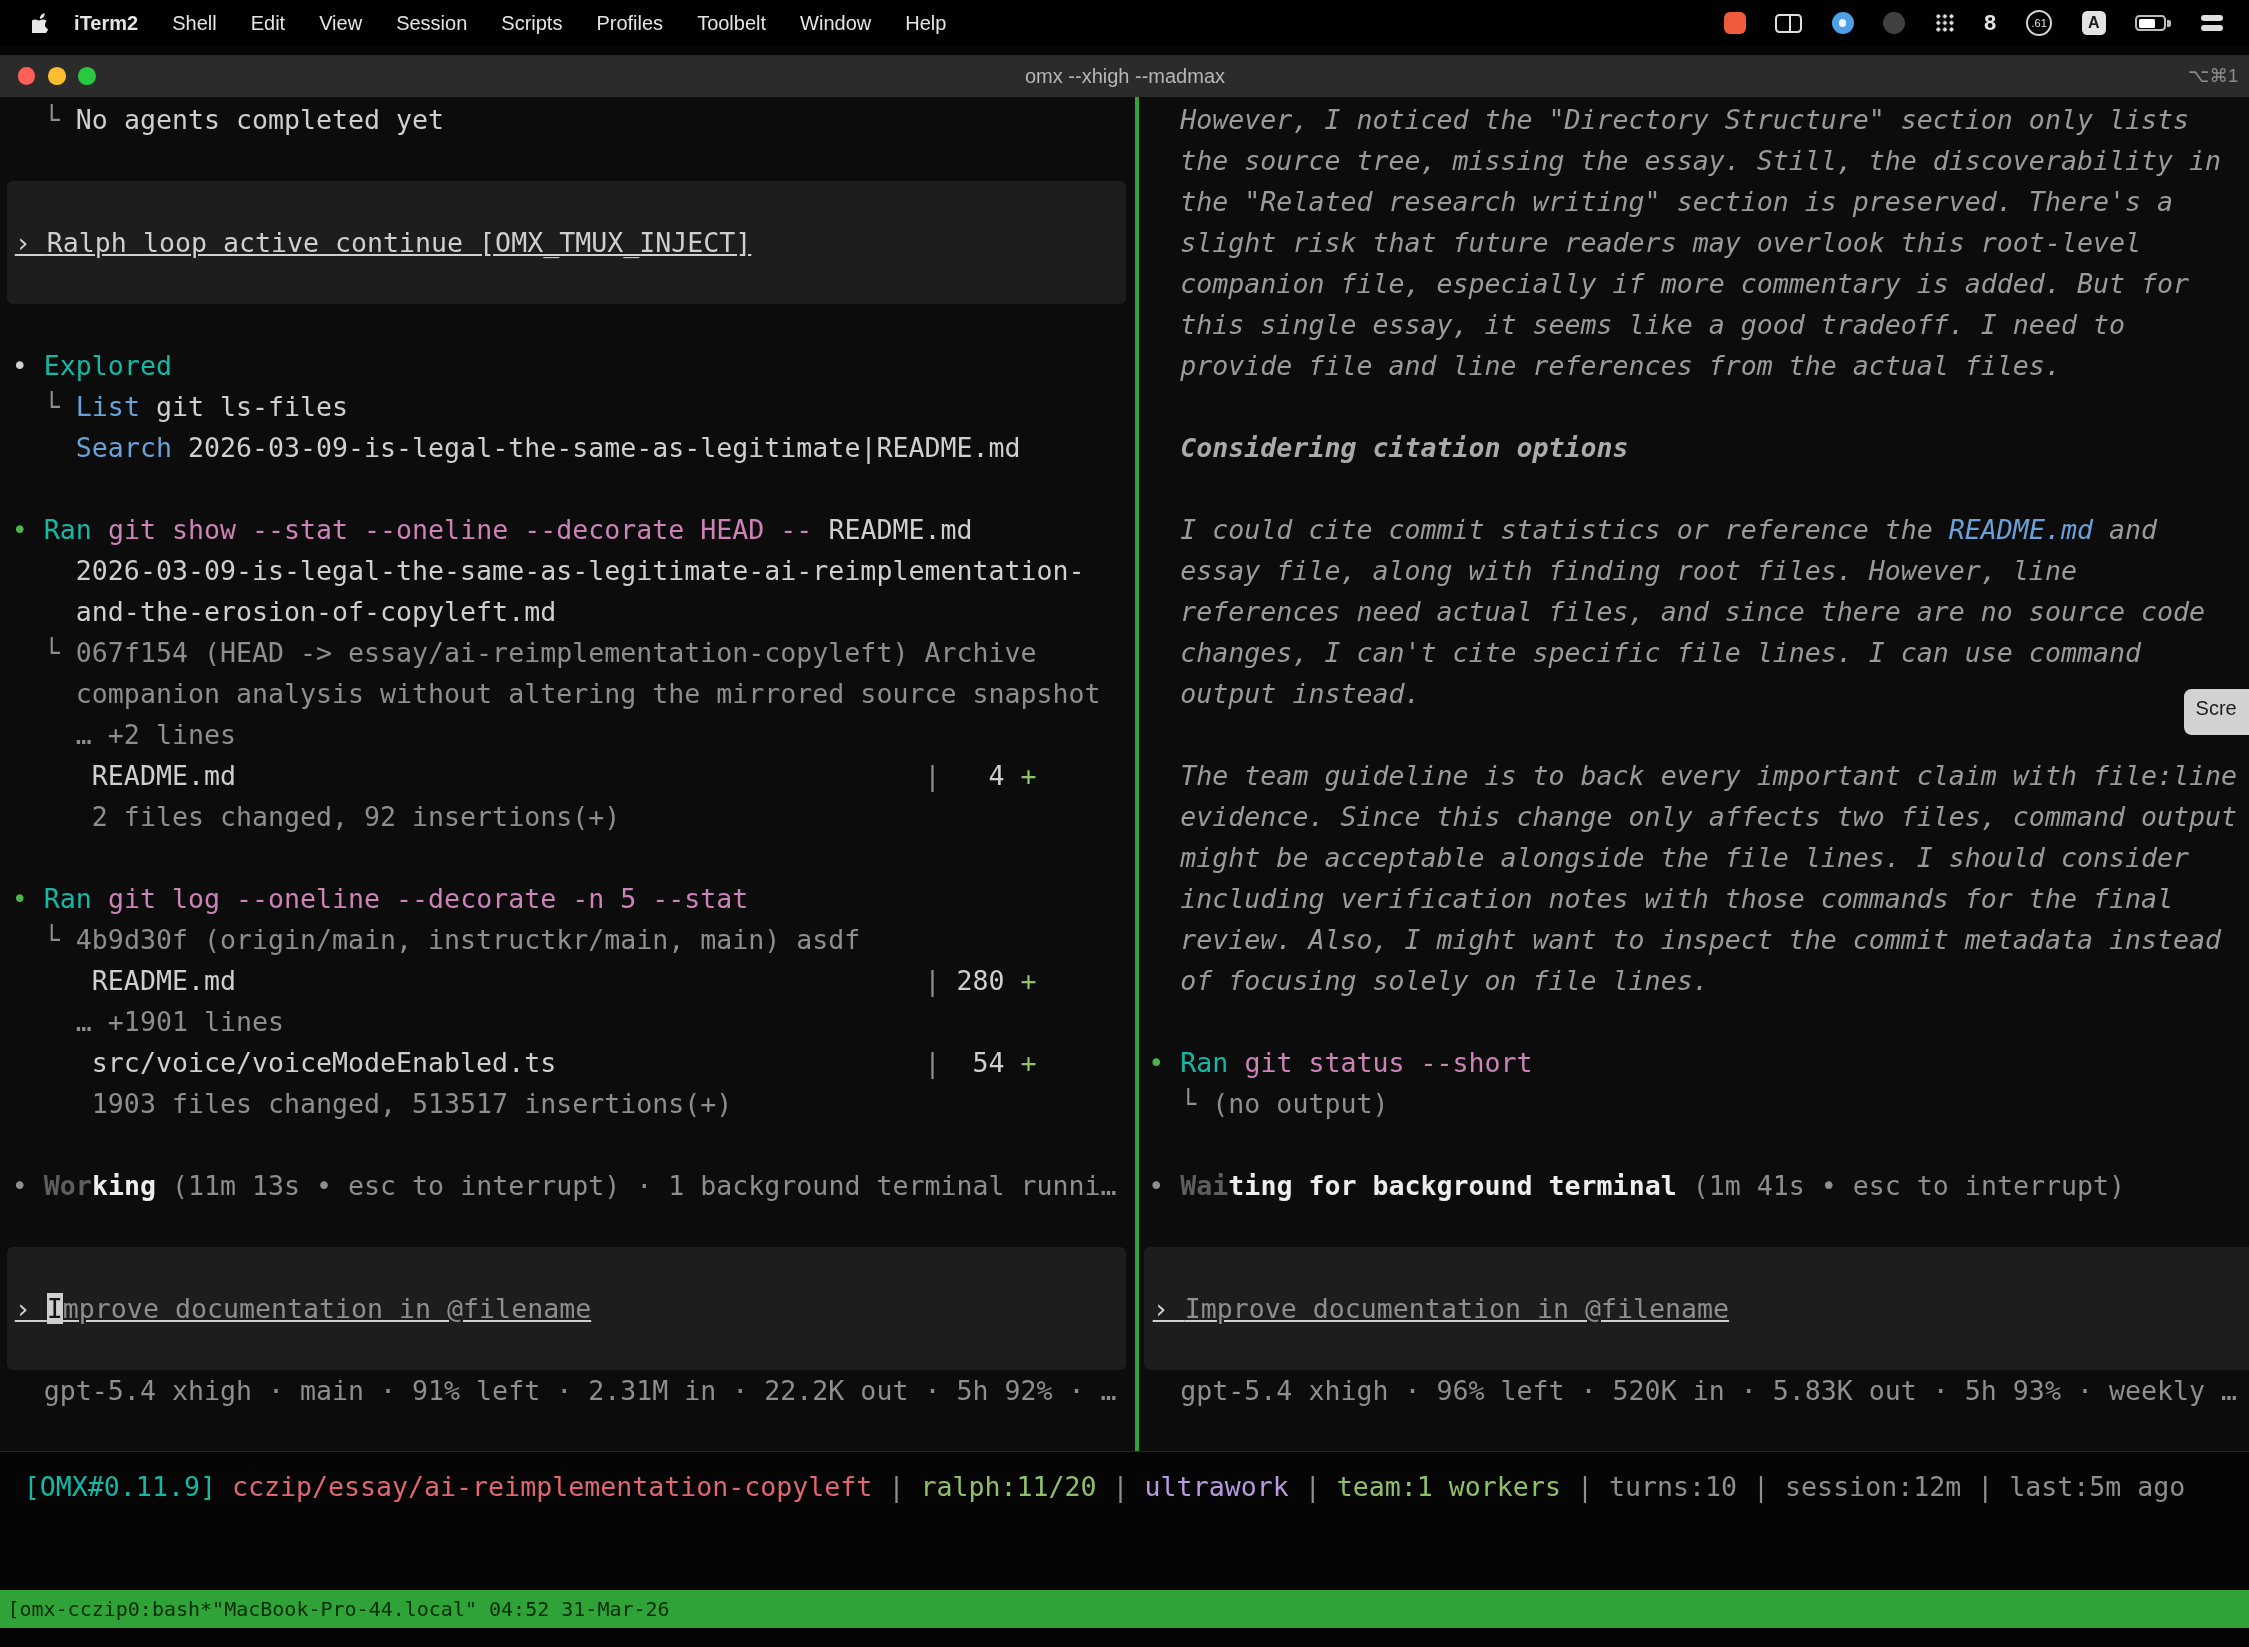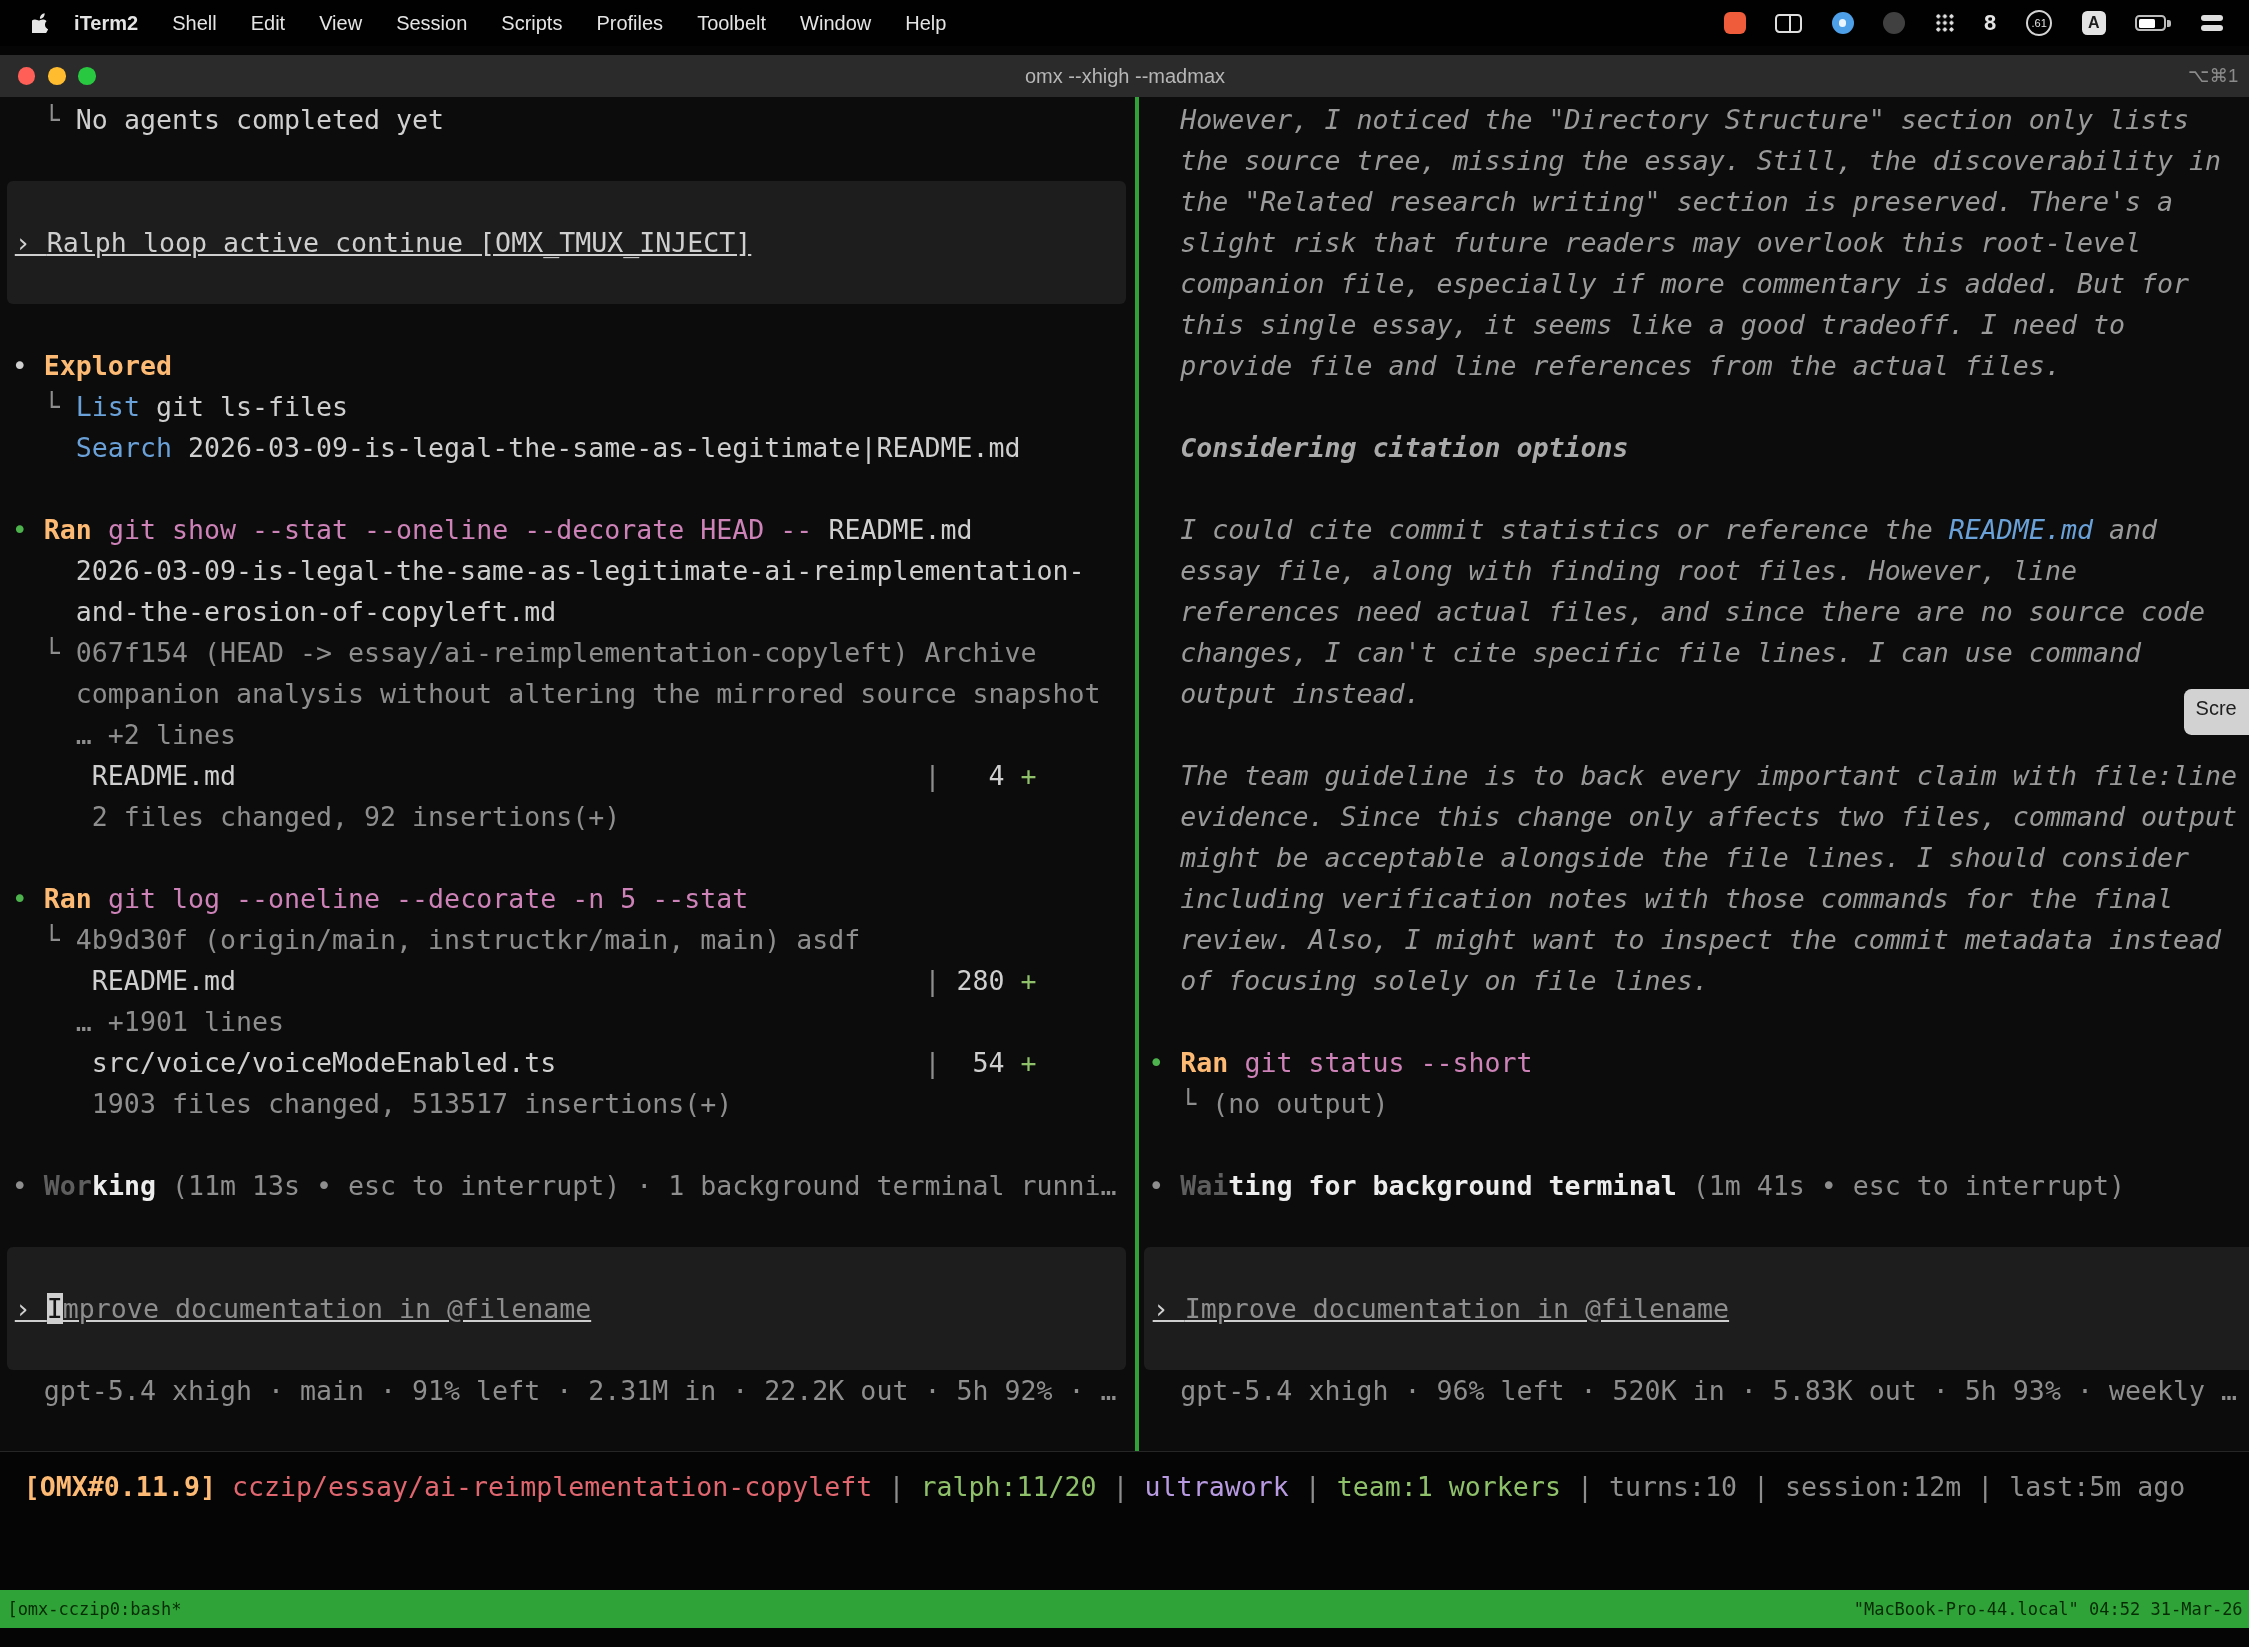--- a/index.html
+++ b/index.html
@@ -54,21 +54,21 @@
   .divider { width:4.4px; background:#2fa337; }
   .pane.right { flex:1; }
 
   .tline { height:41px; line-height:41px; font-size:26.6px; color:#cfcfcf; white-space:pre; padding-left:11.8px; }
   .pane.right .tline { padding-left:8.9px; }
   .tbox { background:#1d1d1d; border-radius:5.9px; margin:0 8.9px 0 7.4px; padding:41px 0; }
   .pane.right .tbox { margin:0 0 0 4.4px; border-radius:5.9px 0 0 5.9px; }
   .tbox .tline { padding-left:7.4px;text-decoration:underline; }
 
   .dim { color:#8e8e8e; }
-  .wht { color:#fdba74; font-weight:bold; }
+  .wht { color:#14b8a6; font-weight:normal; }
   .cmd { color:#cd82b8; }
   .lnk { color:#6aa1d8; }
   .grn { color:#8fc06a; }
   .gbu { color:#4db34d; }
   .red { color:#e0666f; }
   .pur { color:#b79ae0; }
   .it  { font-style:italic; color:#9a9a9a; }
   .itb { font-style:italic; font-weight:bold; color:#aaaaaa; }
   .itl { font-style:italic; color:#6aa1d8; }
   .shl { font-weight:bold; color:#5e5e5e; }
@@ -78,22 +78,22 @@
   
   .scre { position:absolute; top:689px; right:0; height:46px; line-height:38px; padding:0 13.3px 0 11.8px;
           background:#d2d2d2; color:#1e1e1e; border-radius:7.4px 0 0 7.4px;
           font-family:"Liberation Sans",sans-serif; font-size:20px; z-index:5; }
 
   
   .omx { position:absolute; top:1466px; left:12px; right:0; }
 
   
   .tmux { position:absolute; top:1590px; left:0; right:0; height:38px; background:#2fa337;
-          color:#062c06; font-size:17px; line-height:38px; display:flex;
-          justify-content:space-between; padding:0 7.4px; white-space:pre; }
+          color:#062c06; font-size:20px; line-height:38px; display:flex;
+          padding:0 7.4px; white-space:pre; }
 </style>
 </head>
 <body>
 
 <div class="screen">
 
   <div class="menubar">
     <span class="apple">
       <svg width="17.7" height="20.7" viewBox="0 0 170 200">
           <path fill="#e6e6e6" d="M150 70c-1 1-25 14-25 42 0 33 29 45 30 45 0 1-5 16-16 32-10 14-20 28-36 28-15 0-20-9-38-9-17 0-23 9-37 9-16 0-27-15-37-29-17-27-23-72-5-101 9-15 25-24 42-24 15 0 28 10 36 10 8 0 23-11 40-11 6 0 27 1 36 18zM110 40c7-9 12-21 12-33 0-2 0-3 0-5-12 0-26 8-34 18-6 7-12 19-12 31 0 2 0 4 0 4 1 0 2 0 3 0 11 0 24-7 31-15z"></path>

